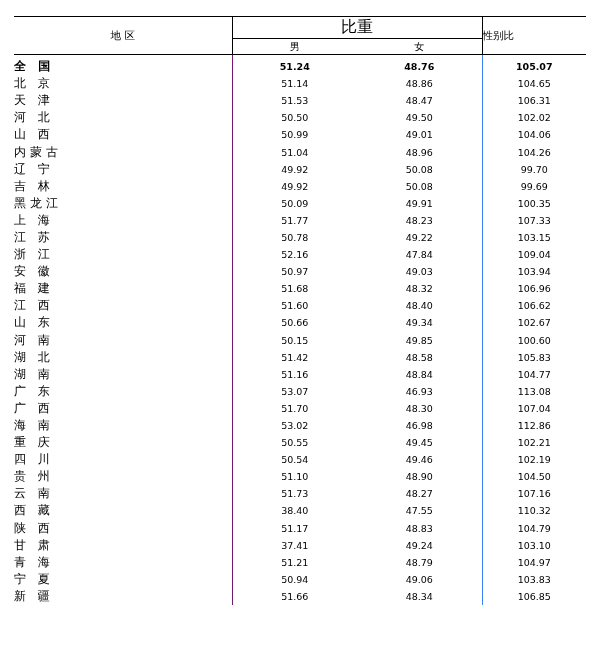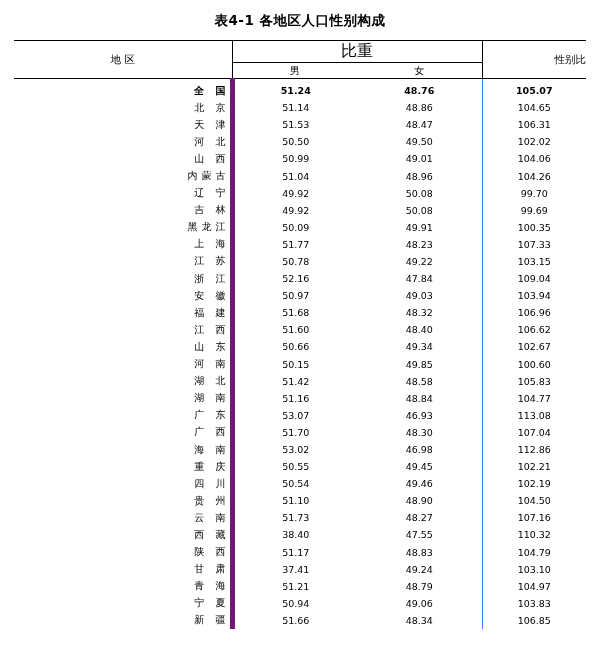--- a/index.html
+++ b/index.html
@@ -31,21 +31,21 @@
   }
   .unit-line {
     text-align: right;
     font-size: 9.5px;
     padding-right: 10px;
     padding-bottom: 4px;
   }
   table.maintable {
     border-collapse: collapse;
     width: 572px;
-    margin: 0 auto;
+    margin: 16px auto;
     table-layout: fixed;
     font-size: 9.5px;
   }
   table.maintable td, table.maintable th {
     padding: 0;
     margin: 0;
     font-weight: normal;
   }
   .rule-top td {
     border-top: 1.3px solid #000;
@@ -59,21 +59,21 @@
   }
   .hdr-ratio-group {
     text-align: center;
     vertical-align: middle;
     border-bottom: 0.8px solid #000;
     border-right: 1px solid #000;
     font-size: 16px;
     height: 15px;
   }
   .hdr-sexratio {
-    text-align: right;
+    text-align: left;
     vertical-align: middle;
     font-size: 10.5px;
     height: 30px;
   }
   .hdr-sub {
     text-align: center;
     vertical-align: middle;
     font-size: 10px;
     height: 15px;
   }
@@ -86,23 +86,23 @@
   .hdr-bottom-rule td {
     border-bottom: 0.9px solid #000;
     height: 0;
     line-height: 0;
     font-size: 0;
   }
   tr.datarow td {
     height: 17.1px;
   }
   td.region {
-    text-align: right;
-    border-right: 5px solid #701a75;
-    font-size: 10px;
+    text-align: left;
+    border-right: 1px solid #701a75;
+    font-size: 12px;
     letter-spacing: 4px;
     padding-left: 4px;
   }
   td.num {
     text-align: center;
     font-size: 9.5px;
   }
   td.female-col {
     border-right: 1px solid #3b82f6;
   }
@@ -110,21 +110,20 @@
   tr.total td.num {
     font-weight: bold;
   }
   .spacer-row td { height: 3px; }
 </style>
 </head>
 <body>
 
 <div class="page">
 
-  <div class="doc-title">表4-1 各地区人口性别构成</div>
 
 
   <table class="maintable">
     <colgroup>
       <col style="width:218px">
       <col style="width:125px">
       <col style="width:125px">
       <col style="width:104px">
     </colgroup>
     <tbody>

